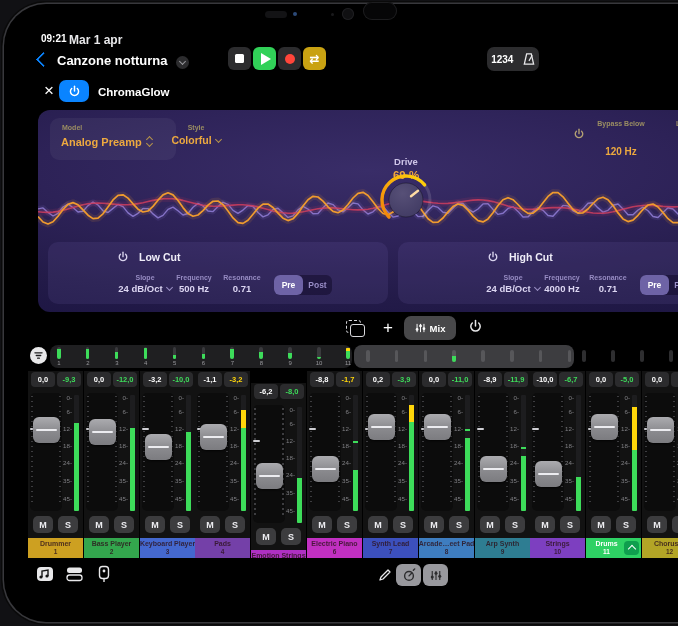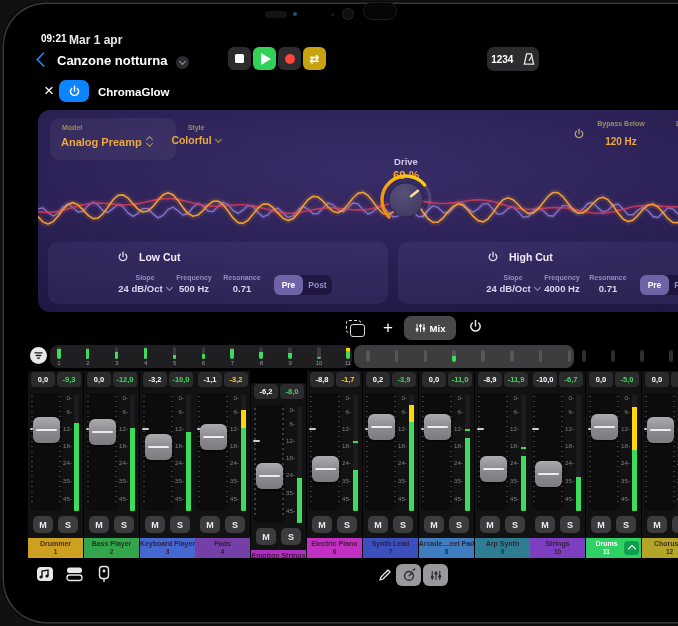--- a/index.html
+++ b/index.html
@@ -184,21 +184,21 @@
           <div class="lbl-gold" style="margin-top:6px">Style</div>
           <div class="val-gold" style="margin-top:3px;font-size:10.5px"><span>Colorful</span><span class="chev-d"></span></div>
         </div>
 
         <svg class="a pwr-dim" style="left:535px;top:18px" width="12" height="12" viewBox="0 0 16 16">
           <path d="M8 1.5 V7.5" stroke="#cdb878" stroke-width="1.8" stroke-linecap="round"></path>
           <path d="M4.6 4.2 A5 5 0 1 0 11.4 4.2" fill="none" stroke="#cdb878" stroke-width="1.8" stroke-linecap="round"></path>
         </svg>
         <div class="a" style="left:552px;top:10px;width:62px;text-align:center">
           <div class="lbl-gold">Bypass Below</div>
-          <div class="val-gold" style="font-size:10px;margin-top:9px">120 Hz</div>
+          <div class="val-gold" style="font-size:10px;margin-top:19px">120 Hz</div>
         </div>
         <div class="a" style="left:622px;top:10px;width:50px;text-align:center">
           <div class="lbl-gold">Level</div>
           <div class="val-gold" style="font-size:10px;margin-top:3px">0.0</div>
         </div>
 
         <div class="a drive-lbl">Drive</div>
         <div class="a drive-val">69 %</div>
         <svg class="a" style="left:340px;top:62px" width="56" height="56" viewBox="0 0 56 56">
           <defs>

